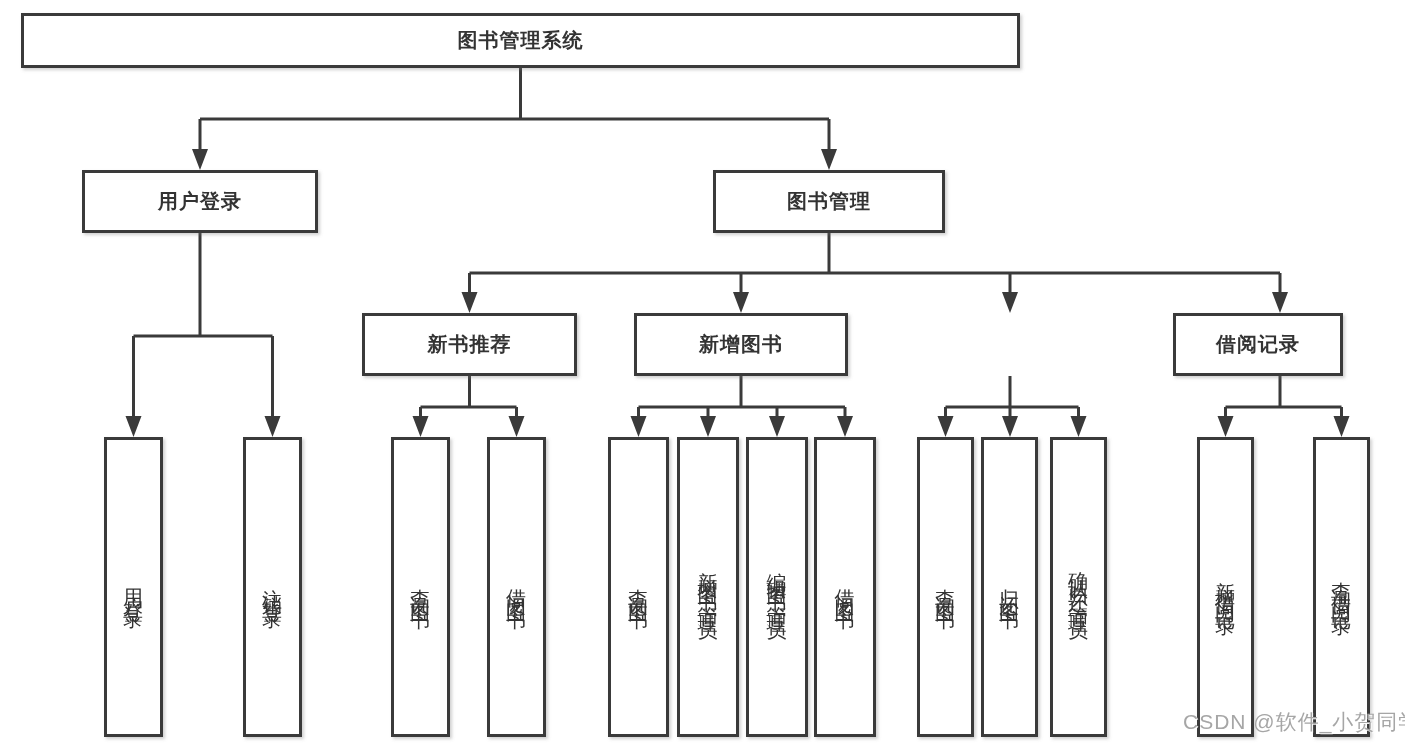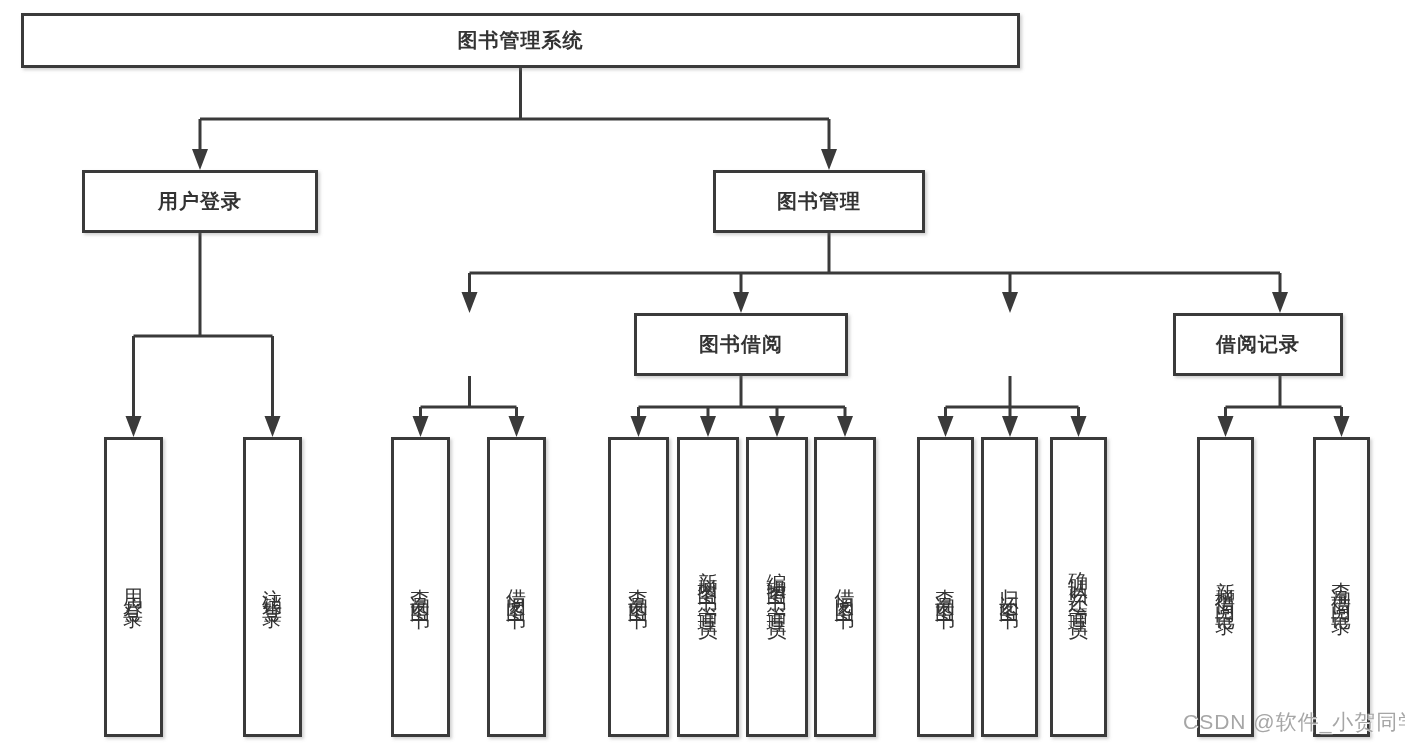--- a/index.html
+++ b/index.html
@@ -115,26 +115,29 @@
       M1333.5 416 L1349.5 416 L1341.5 437 Z"></path>
   </svg>
 
   <div class="node" style="left:21px;top:13px;width:999px;height:55px">
     <span class="hlabel">图书管理系统</span>
   </div>
 
   <div class="node" style="left:82px;top:170px;width:236px;height:63px">
     <span class="hlabel">用户登录</span>
   </div>
-  <div class="node" style="left:713px;top:170px;width:212px;height:63px">
+  <div class="node" style="left:713px;top:170px;width:232px;height:63px">
     <span class="hlabel">图书管理</span>
   </div>
 
+  <div class="node" style="left:362px;top:313px;width:215px;height:63px">
+    <span class="hlabel">新书推荐</span>
+  </div>
   <div class="node" style="left:634px;top:313px;width:214px;height:63px">
-    <span class="hlabel">图书借阅</span>
+    <span class="hlabel">新增图书</span>
   </div>
   <div class="node" style="left:1173px;top:313px;width:170px;height:63px">
     <span class="hlabel">借阅记录</span>
   </div>
 
   <div class="node" style="left:104px;top:437px;width:59px;height:300px">
     <span class="vlabel">用户登录</span>
   </div>
   <div class="node" style="left:243px;top:437px;width:59px;height:300px">
     <span class="vlabel">注销登录</span>

